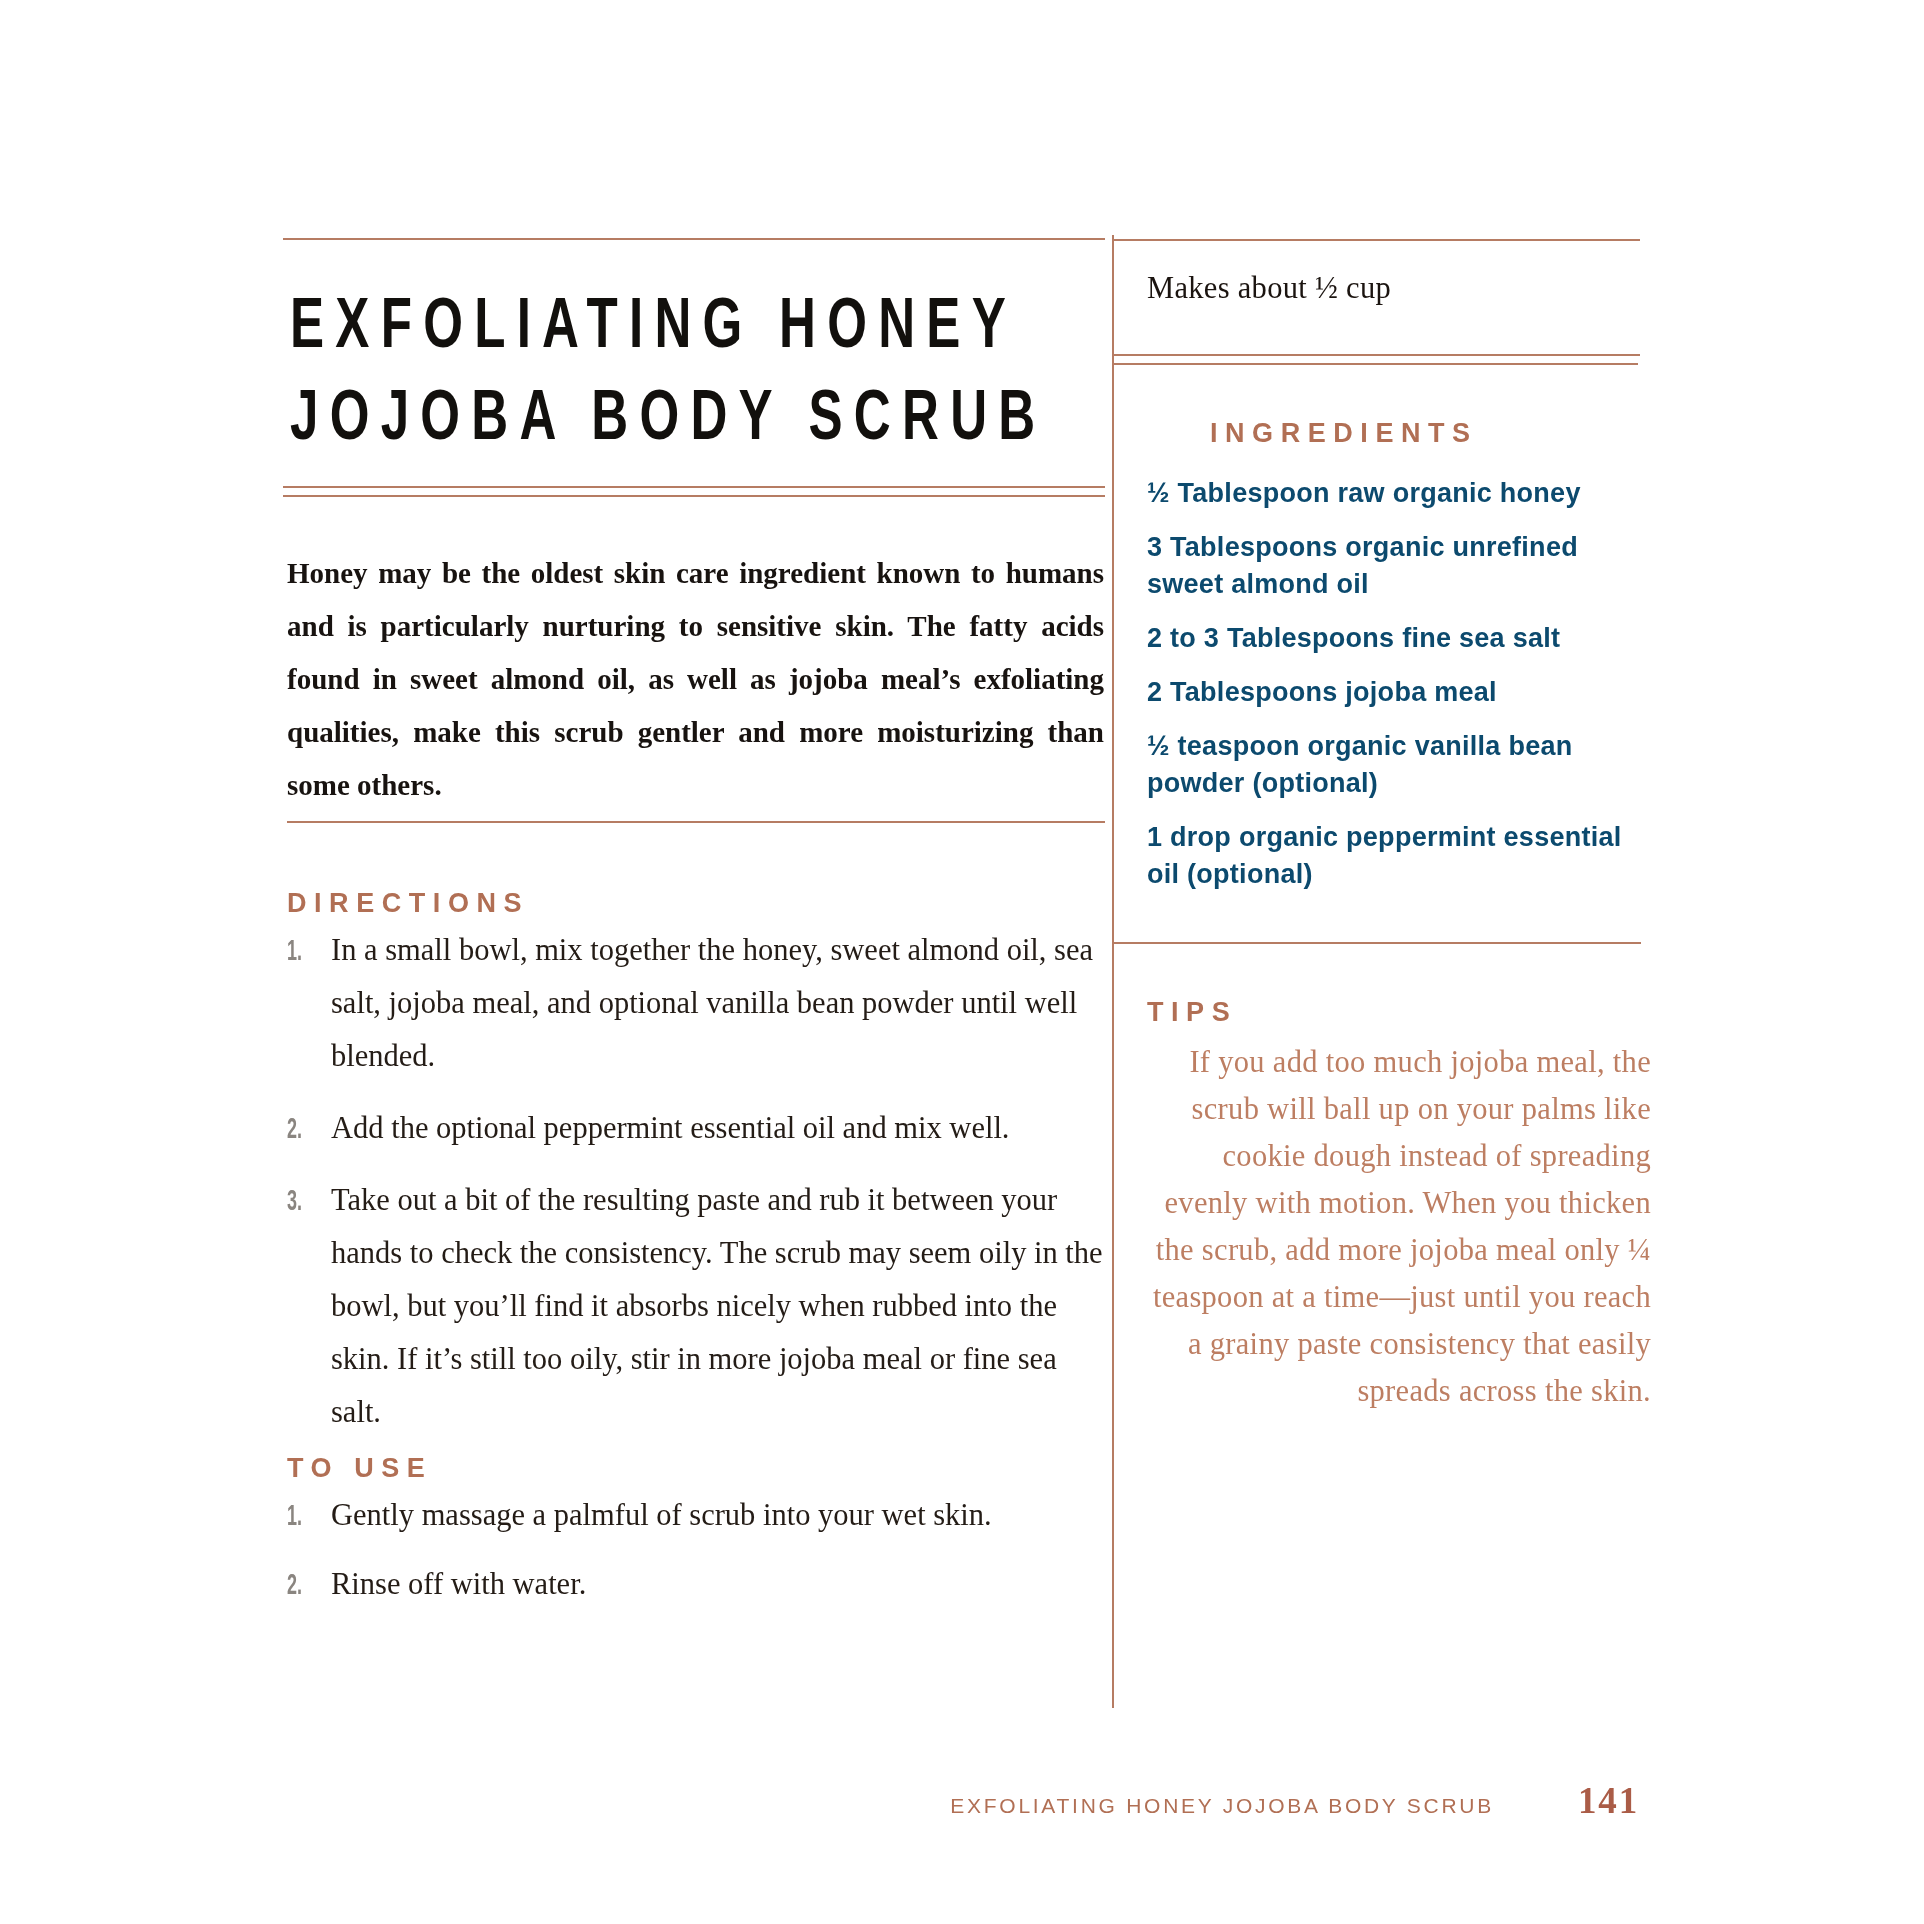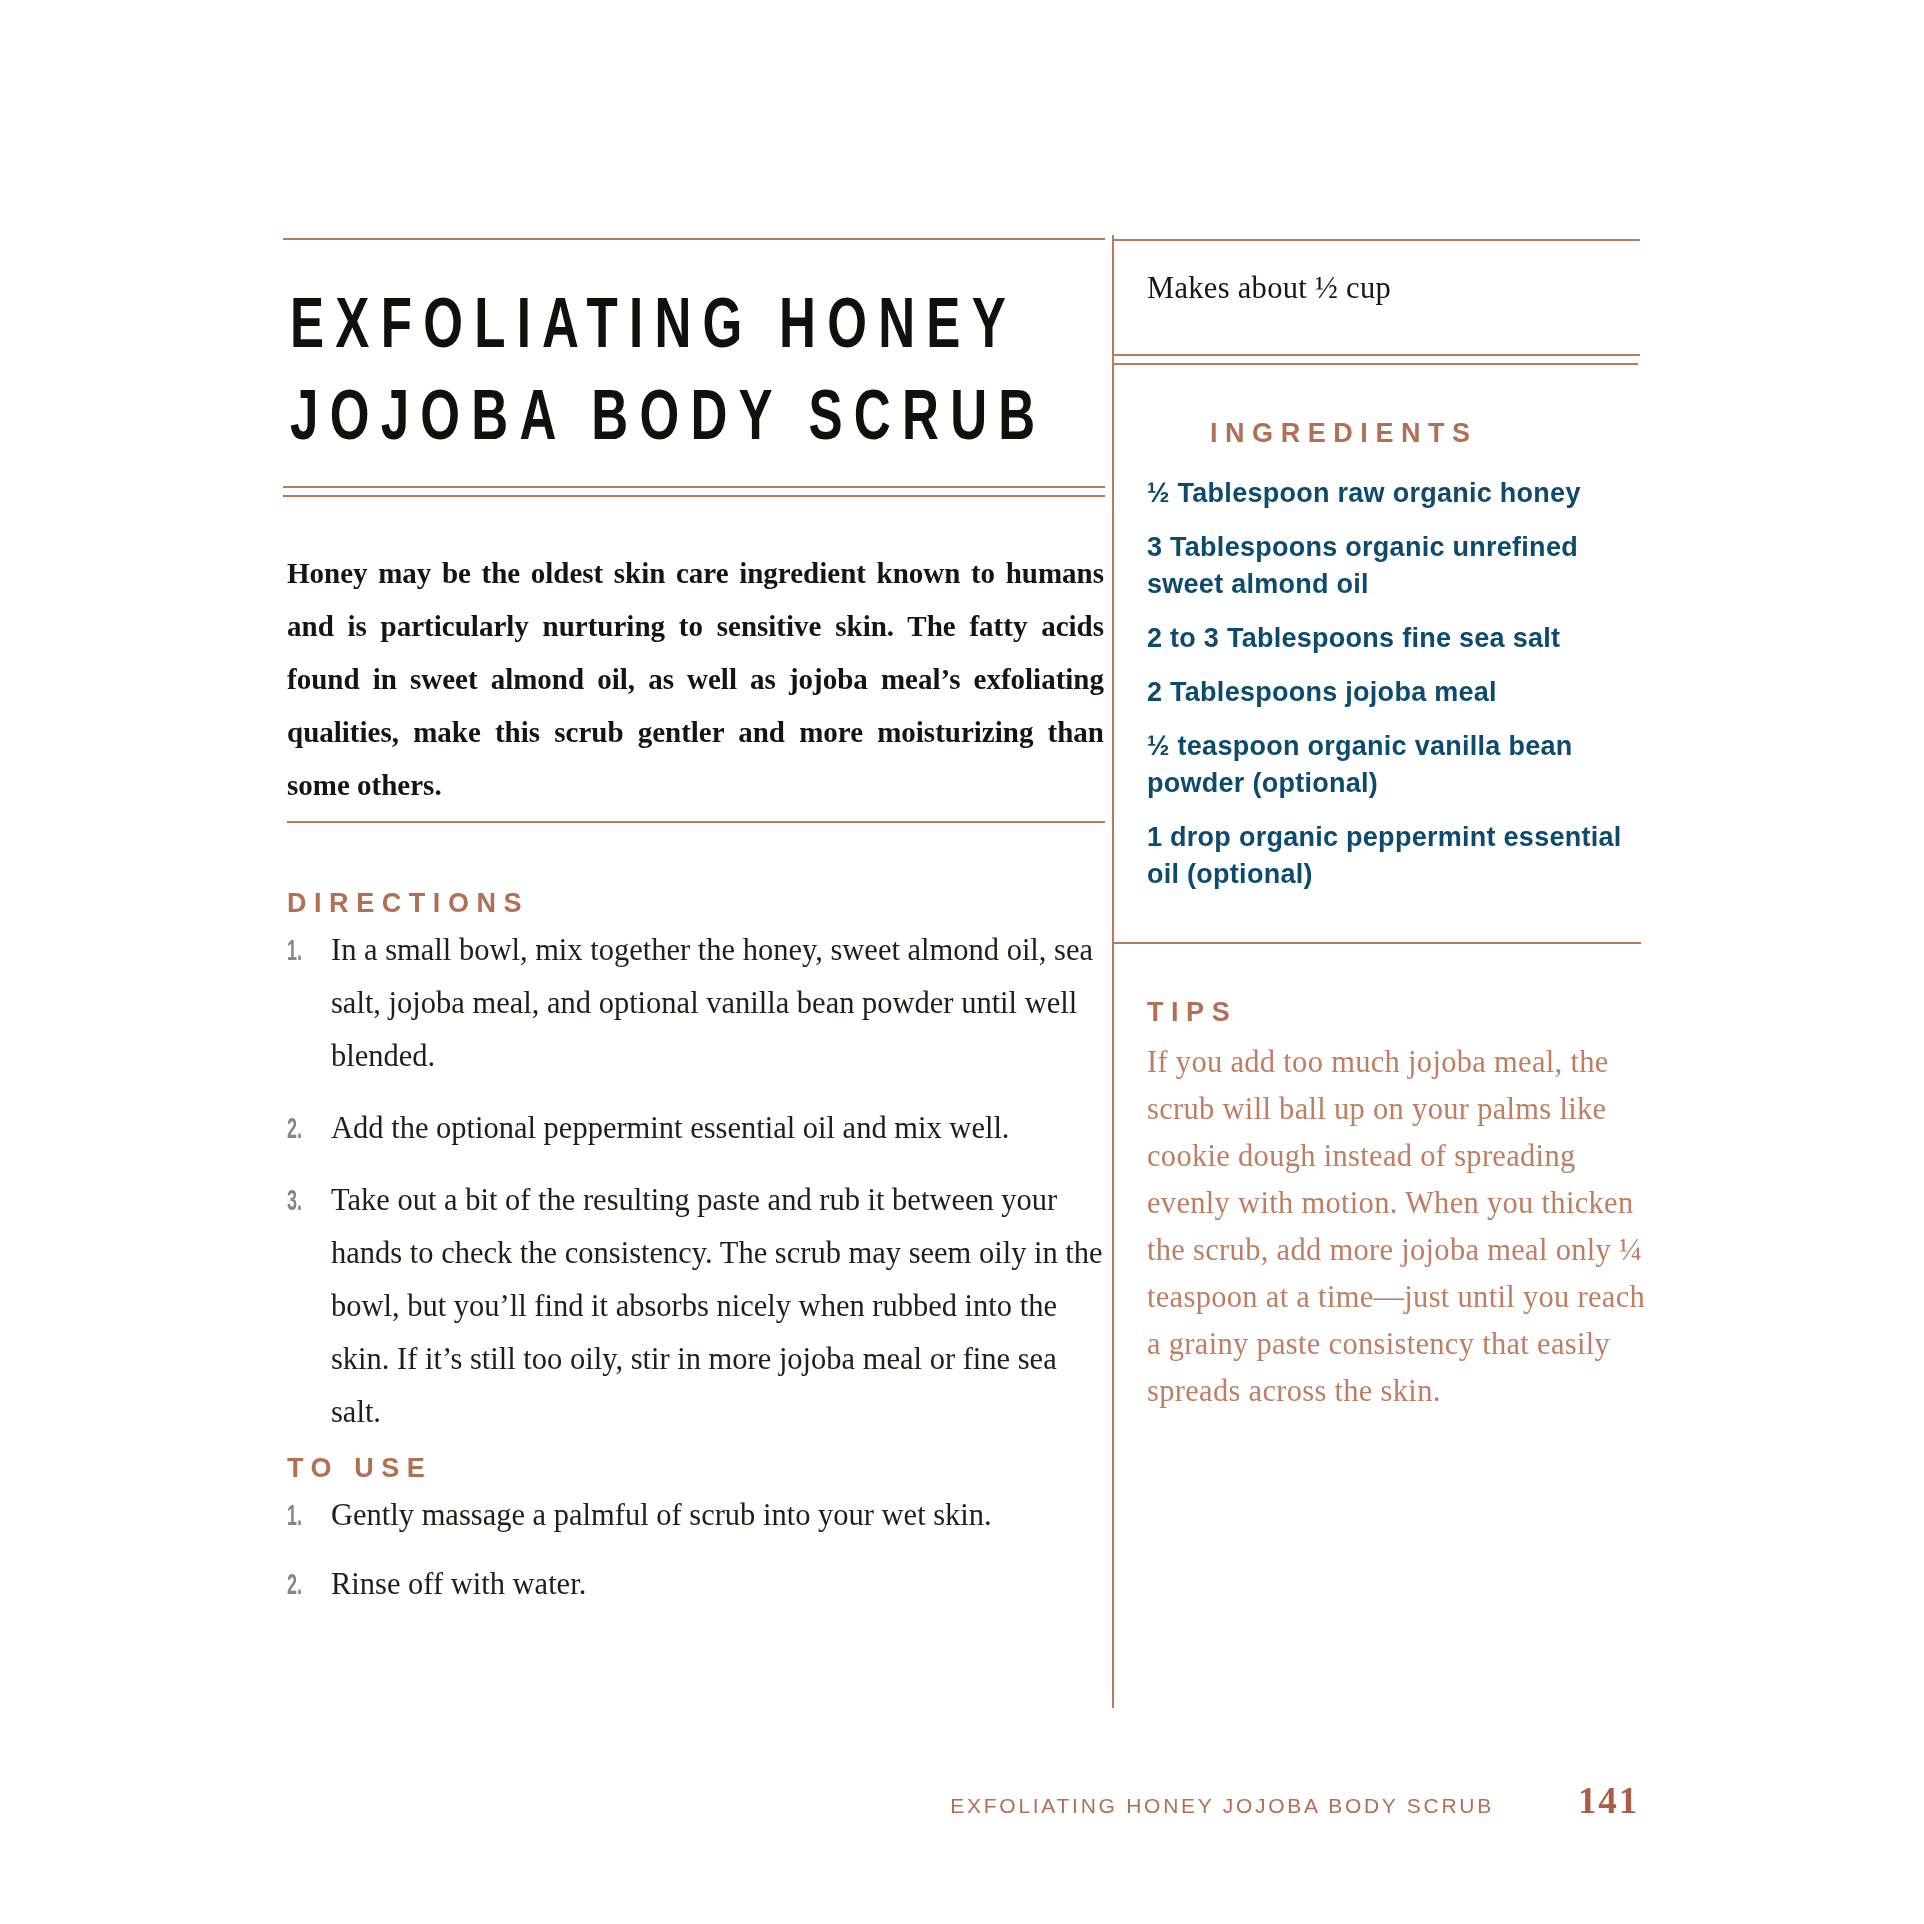--- a/index.html
+++ b/index.html
@@ -69,21 +69,21 @@
   .ingredient{
     font-family:"Liberation Sans", sans-serif;
     font-size:27px;line-height:37px;color:#0c4a6e;
     margin-bottom:17px;letter-spacing:0.01em;font-weight:bold;
   }
 
   
   .tips-body{position:absolute;left:1147px;top:1039px;width:504px;}
   .tip-para{
     font-size:30.5px;line-height:47px;color:#bd7e62;
-    margin:0 0 50px 0;letter-spacing:0.01em;
+    margin:0 0 50px 0;letter-spacing:0.01em;text-align:right;
   }
 
   
   .footer{
     position:absolute;right:286px;top:1779px;
     display:flex;align-items:baseline;gap:84px;
   }
   .footer-caption{
     font-family:"Liberation Sans", sans-serif;
     font-size:21px;letter-spacing:0.13em;color:#b16f54;

